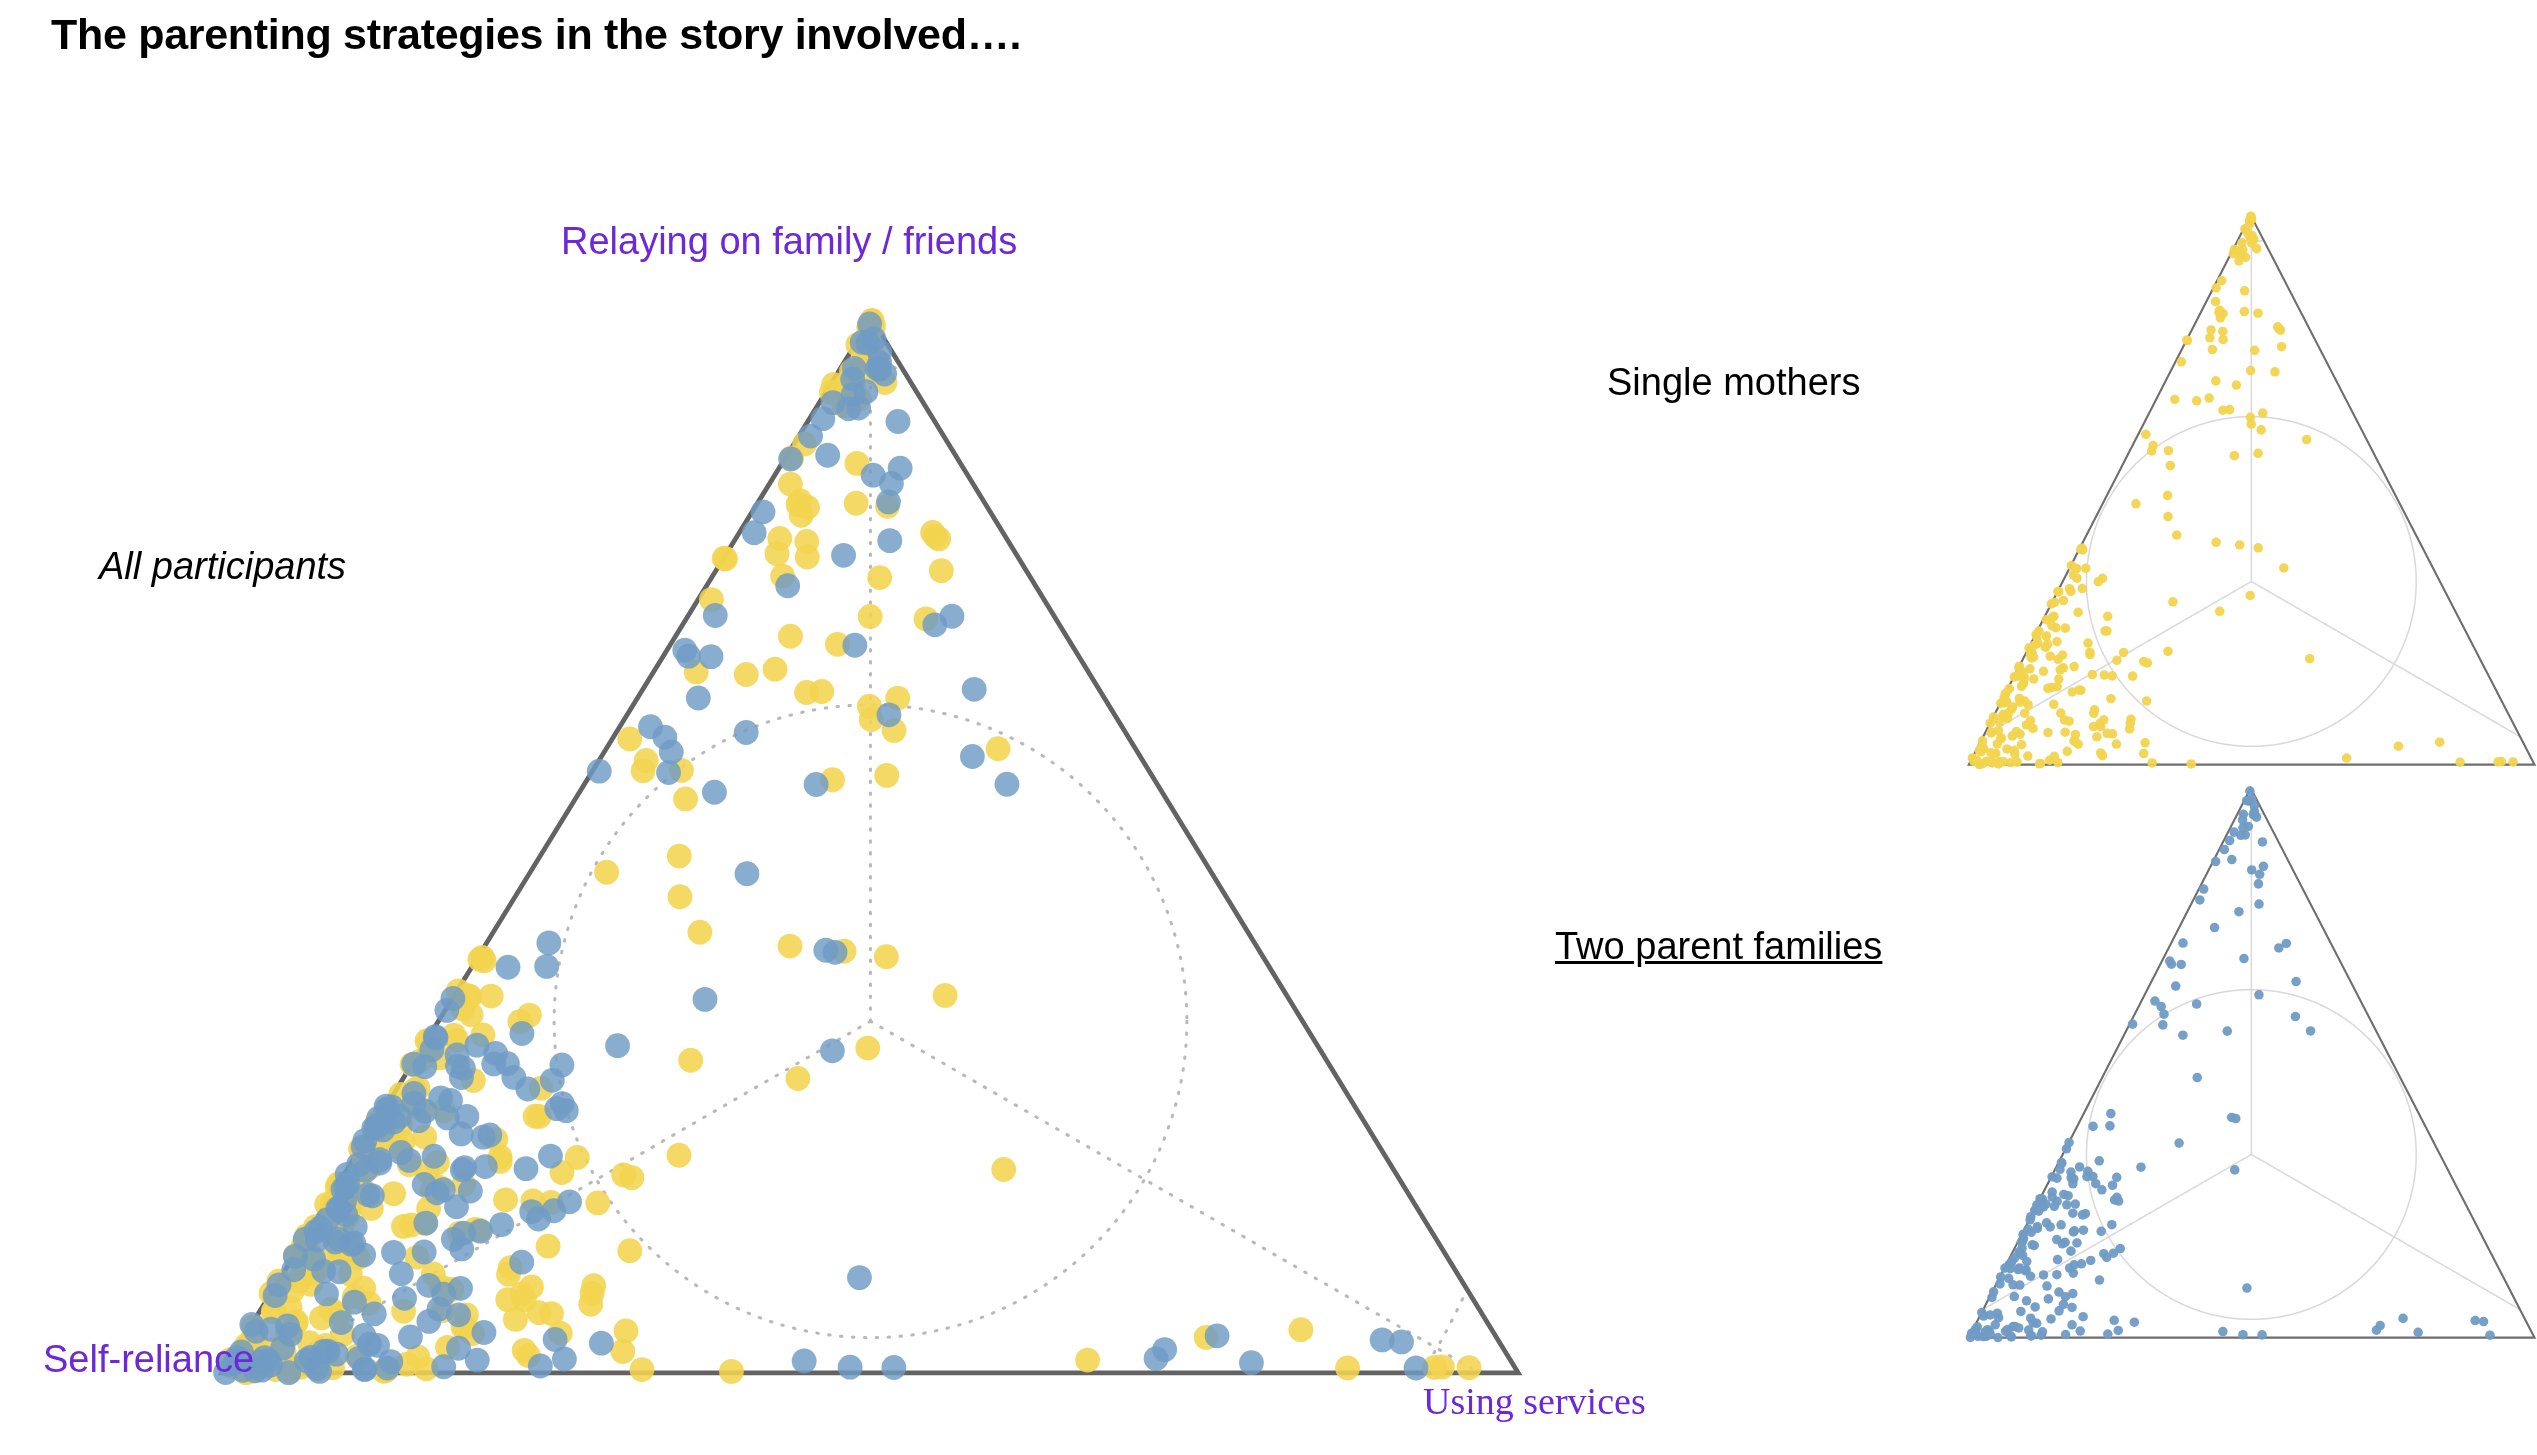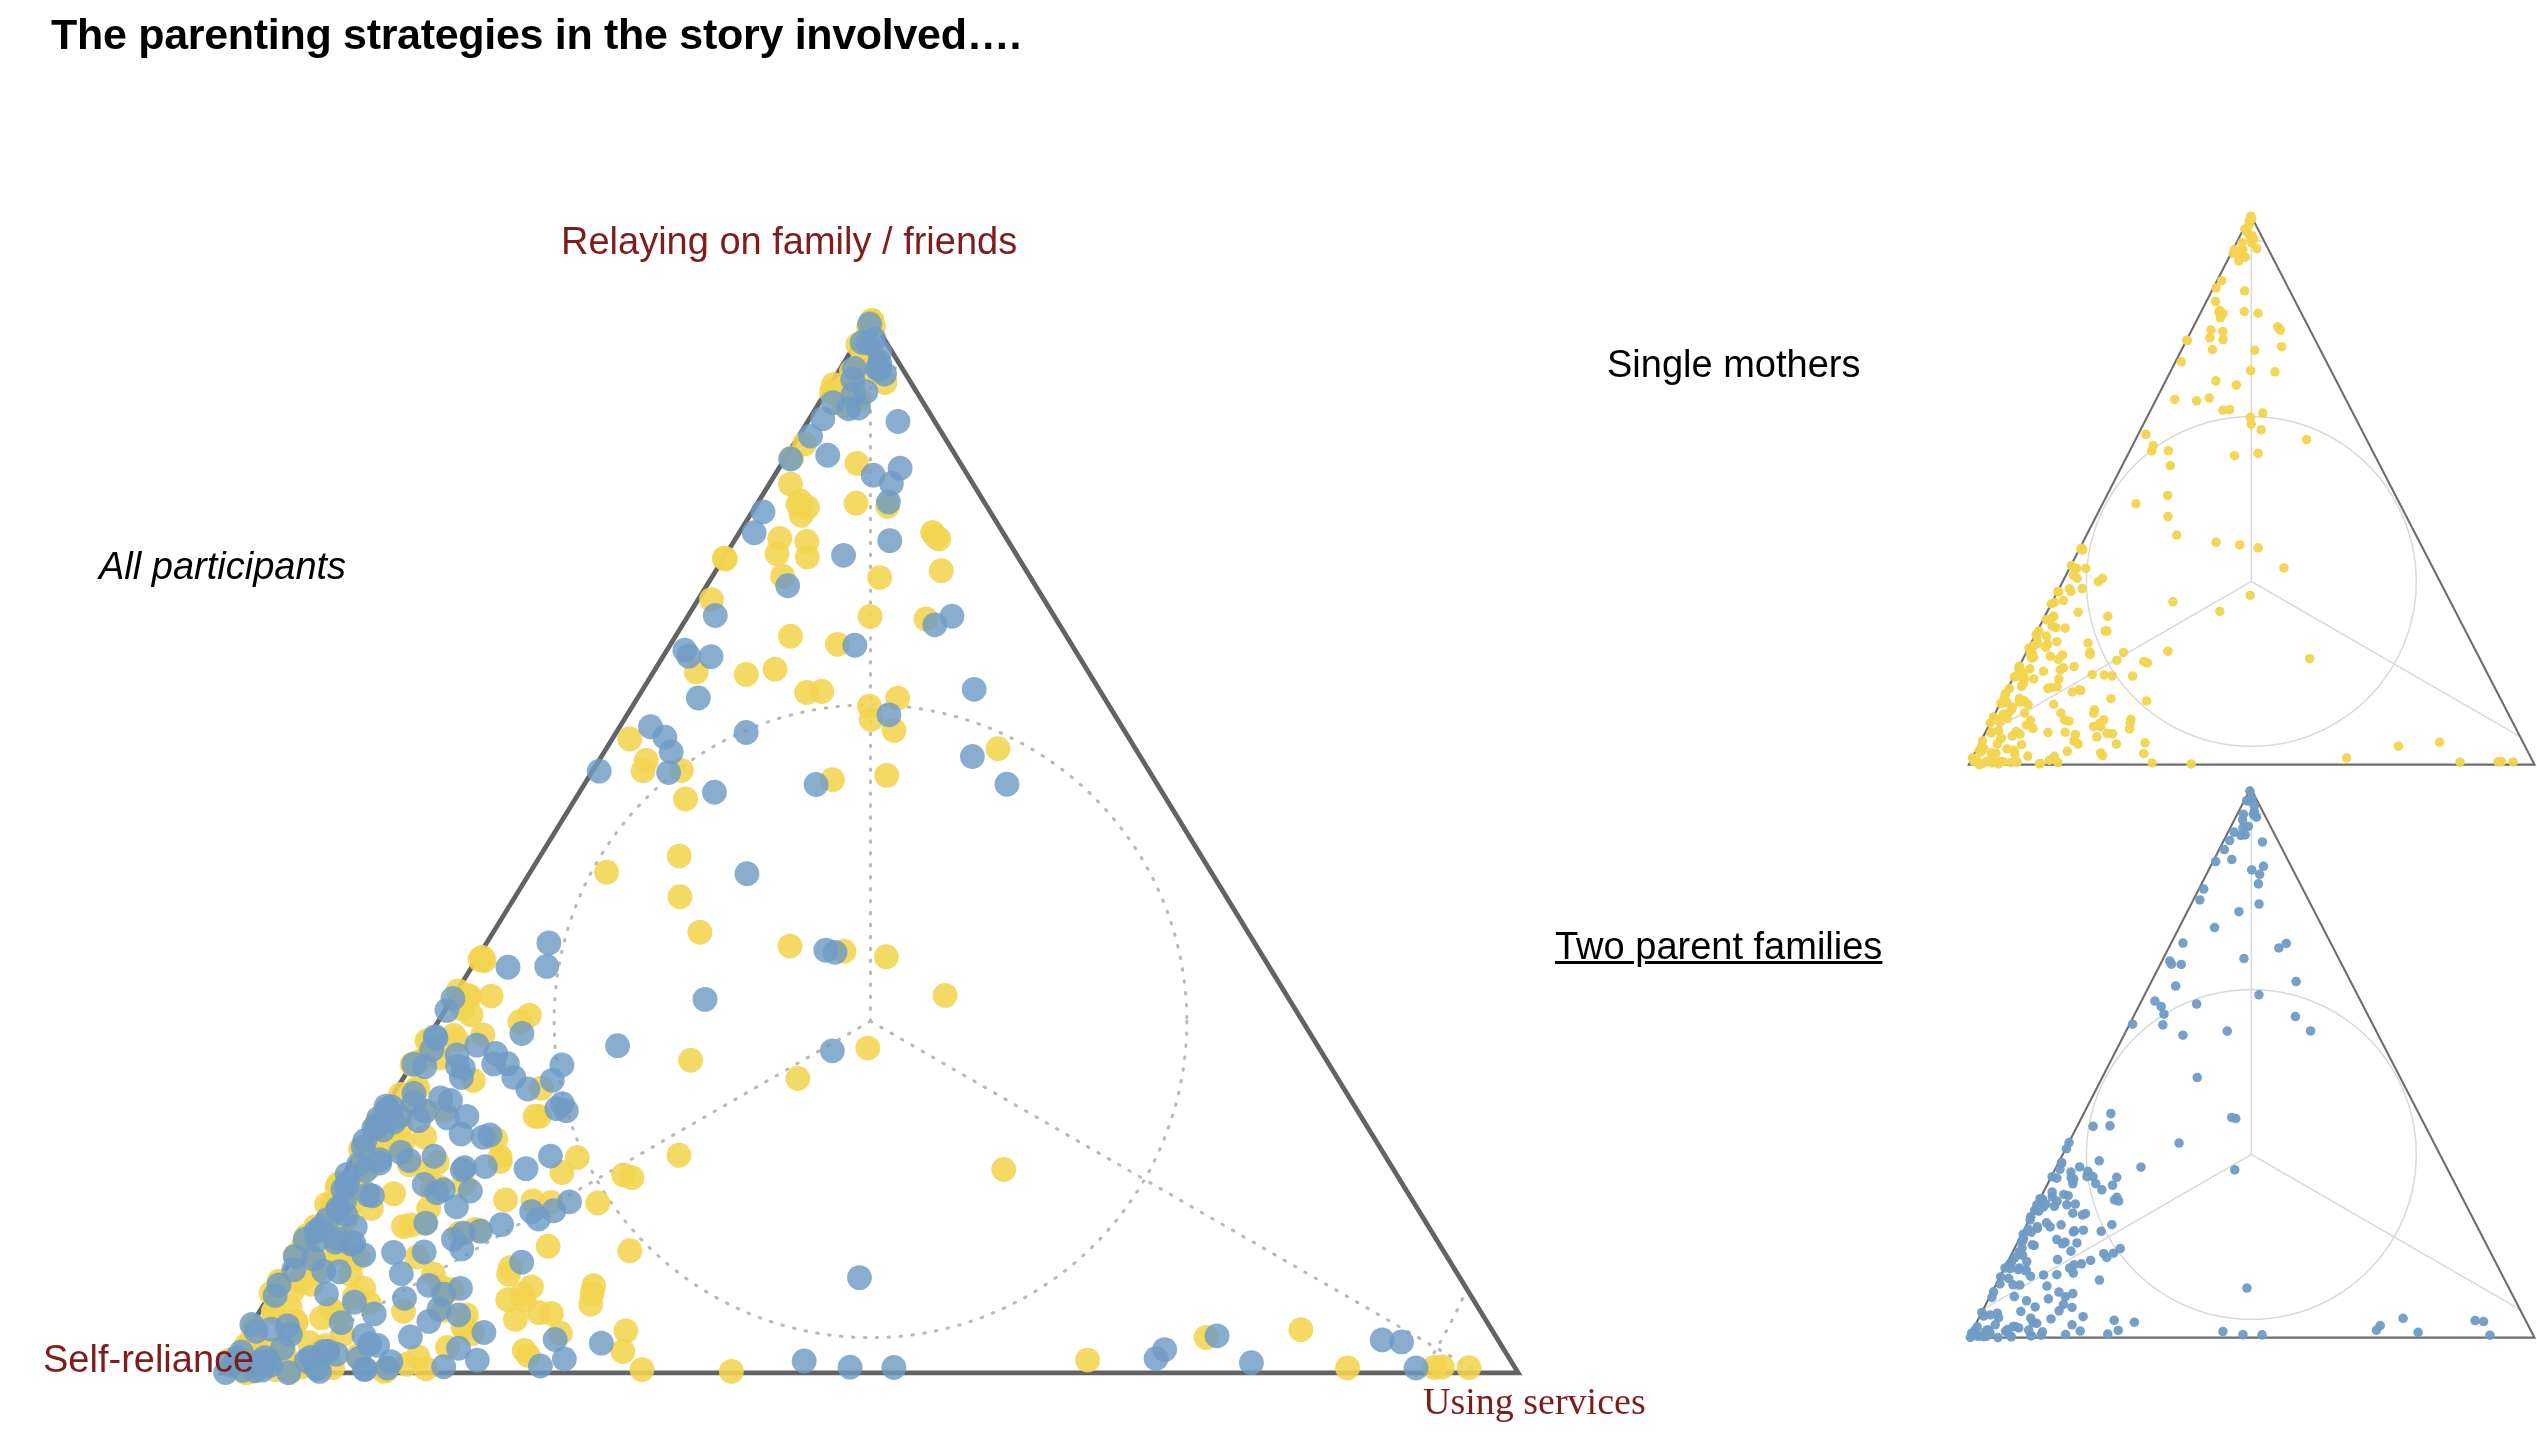--- a/index.html
+++ b/index.html
@@ -28,35 +28,35 @@
     font-size: 43px;
     font-weight: bold;
     letter-spacing: -0.3px;
     color: #000000;
     white-space: nowrap;
   }
   .axis-label {
     position: absolute;
     font-size: 38px;
     font-weight: normal;
-    color: #7f1d1d;
+    color: #6d28d9;
     white-space: nowrap;
   }
   .panel-label {
     position: absolute;
     font-size: 38px;
     font-weight: normal;
     color: #000000;
     white-space: nowrap;
   }
   .lbl-top    { left: 535px;  top: 220px; }
   .lbl-left   { left: 73px;   top: 545px; font-style: italic; }
   .lbl-bl     { left: 17px;   top: 1338px; }
   .lbl-br     { left: 1397px; top: 1379px; font-family: Liberation Serif, serif; }
-  .lbl-single { left: 1581px; top: 343px; }
+  .lbl-single { left: 1581px; top: 361px; }
   .lbl-two    { left: 1529px; top: 925px; text-decoration: underline; }
 
   svg.plot {
     position: absolute;
     overflow: visible;
   }
   #plot-main  { left: 0;    top: 0;   width: 1624px; height: 1455px; }
   #plot-single{ left: 1873px; top: 172px; width: 669px; height: 631px; }
   #plot-two   { left: 1873px; top: 745px; width: 669px; height: 631px; }
 </style>

